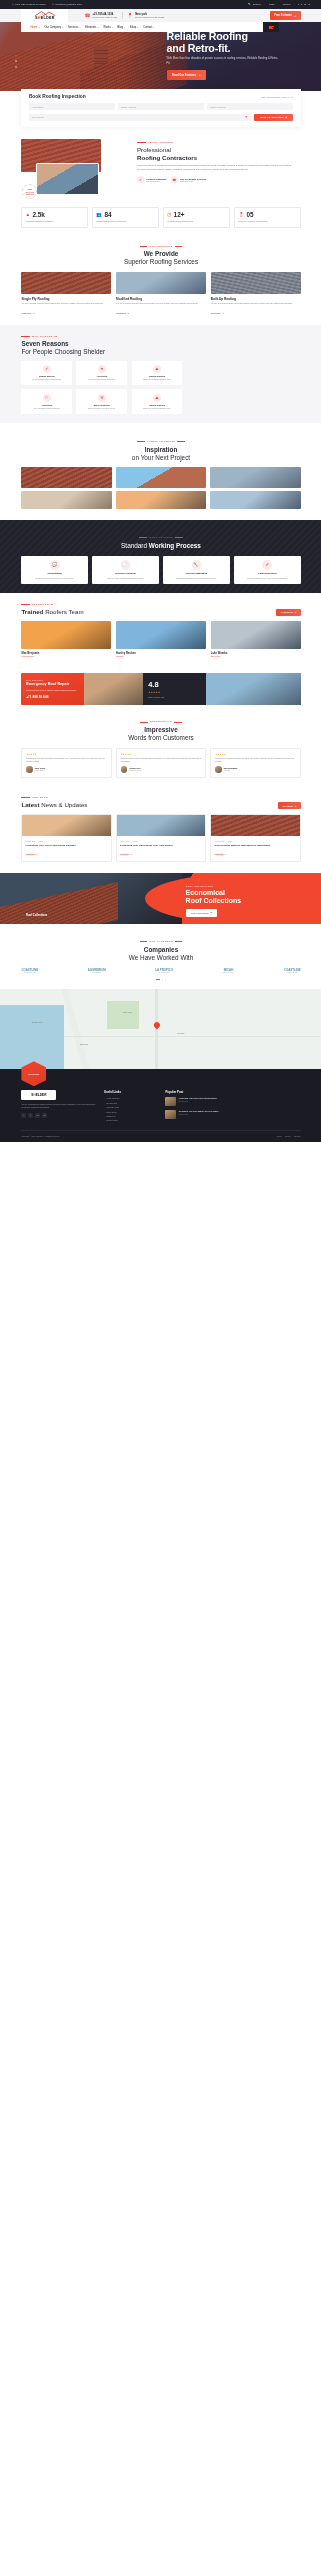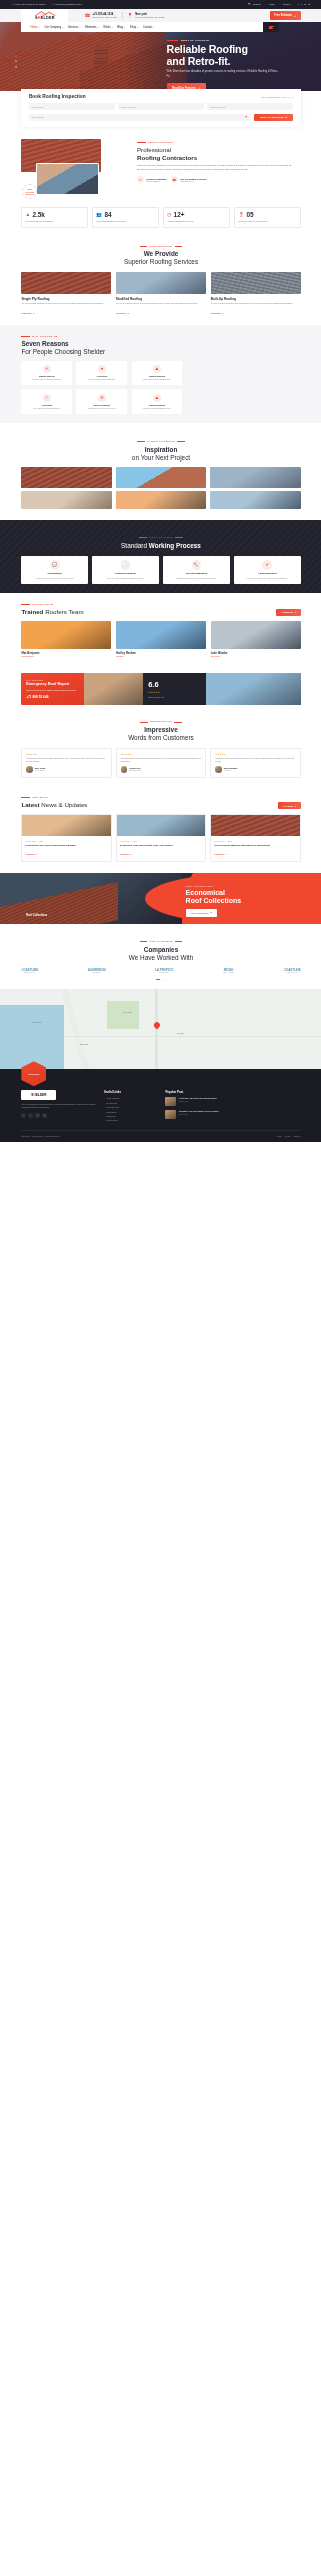--- a/index.html
+++ b/index.html
@@ -58,21 +58,21 @@
   }
   .hero-roof { position:absolute; left:-10.7px; top:15px; width:177px; height:64px;
     background:repeating-linear-gradient(168deg,#8d3c2e 0 1.6px,#a04734 1.6px 3.2px);
     transform:skewY(-14deg); }
   .hero-roof2 { position:absolute; left:80px; top:32px; width:107px; height:48px;
     background:repeating-linear-gradient(172deg,#7e3529 0 1.6px,#97402f 1.6px 3.2px);
     transform:skewY(-18deg); }
   .hero-chim { position:absolute; left:94px; top:23.6px; width:14px; height:25px;
     background:repeating-linear-gradient(0deg,#8e4132 0 1.1px,#7b3628 1.1px 1.6px); }
   .hero-ov { position:absolute; inset:0; background:linear-gradient(90deg,rgba(25,22,38,0) 38%,rgba(36,30,52,.72) 62%,rgba(40,32,56,.85) 100%); }
-  .hero-txt { position:absolute; right:21.4px; top:17px; width:134px; text-align:left; color:#fff; }
+  .hero-txt { position:absolute; right:21.4px; top:4px; width:134px; text-align:left; color:#fff; }
   .kicker { display:flex; align-items:center; gap:2.7px; font-size:2.5px; font-weight:bold;
     letter-spacing:0.4px; margin-bottom:2.1px; }
   .kicker .bar { width:11.8px; height:0.6px; background:#f03f2e; }
   .hero-h1 { font-size:10.7px; font-weight:bold; line-height:1.08; letter-spacing:-0.2px; }
   .hero-p { font-size:2.7px; line-height:1.6; color:#ded9e4; margin-top:3.2px; width:115px; }
   .btn-red { margin-top:4.3px; display:inline-flex; gap:2.1px; align-items:center;
     background:linear-gradient(90deg,#f0472e,#f2604a); color:#fff; font-size:2.7px;
     font-weight:bold; padding:2.9px 5.4px; border-radius:1.1px; cursor:pointer; }
   .hero-dots { position:absolute; left:15px; top:33px; display:flex; flex-direction:column; gap:3.2px; }
   .hero-dots i { width:2.1px; height:2.1px; border-radius:50%; background:rgba(255,255,255,.45); display:block; cursor:pointer;}
@@ -711,21 +711,21 @@
 
 <div class="emerg">
   <div class="em-a">
     <div class="em-k">24/7 SUPPORT</div>
     <div class="em-t">Emergency Roof Repair</div>
     <div class="em-p">Call us any time of day or night for urgent roofing emergencies.</div>
     <div class="em-ph">+71 888 55 646</div>
   </div>
   <div class="em-b"></div>
   <div class="em-c">
-    <div class="em-score">6.6</div>
+    <div class="em-score">4.8</div>
     <div class="em-stars">★★★★★</div>
     <div class="em-lab">
       <span>Total Feedback</span> <span>4.5k</span>
     </div>
   </div>
   <div class="em-d"></div>
 </div>
 
 <div class="testi">
   <div class="ctr-kick">

